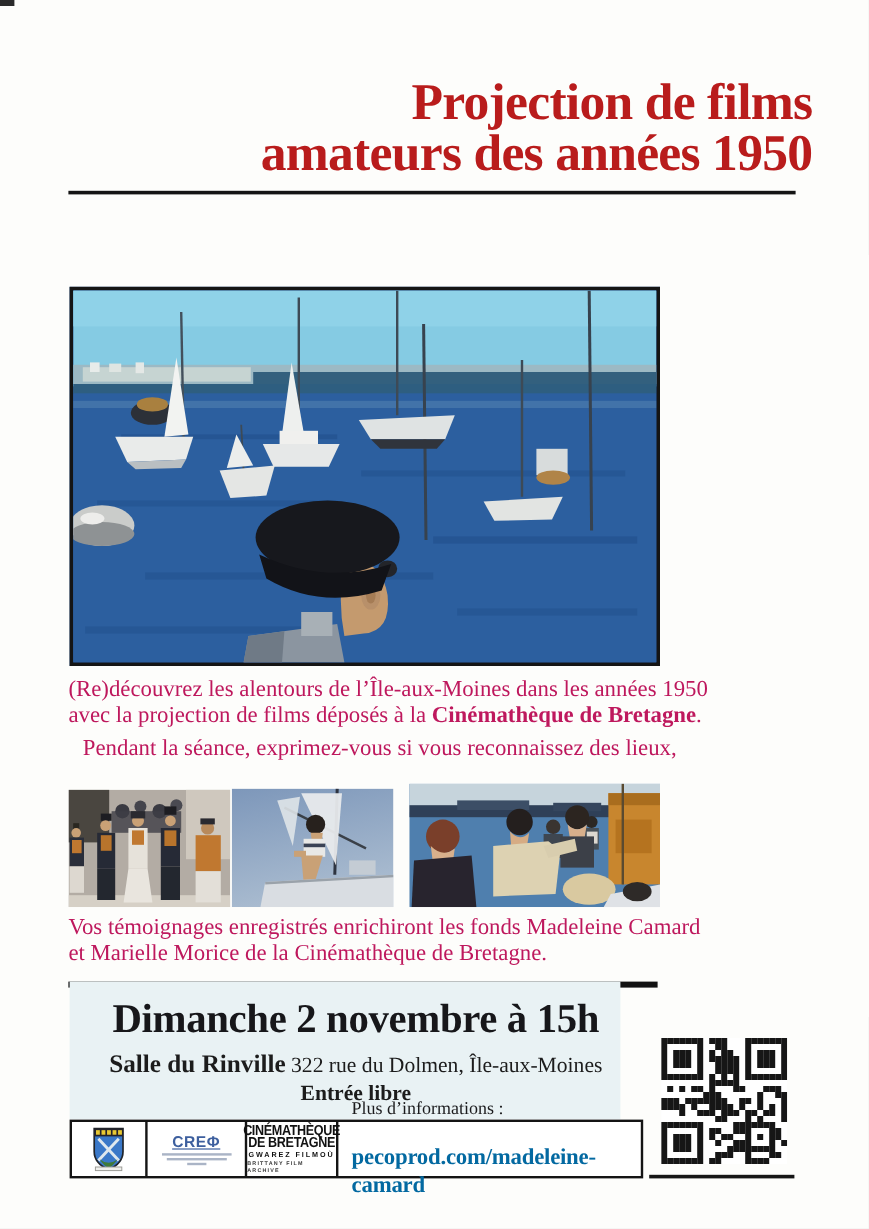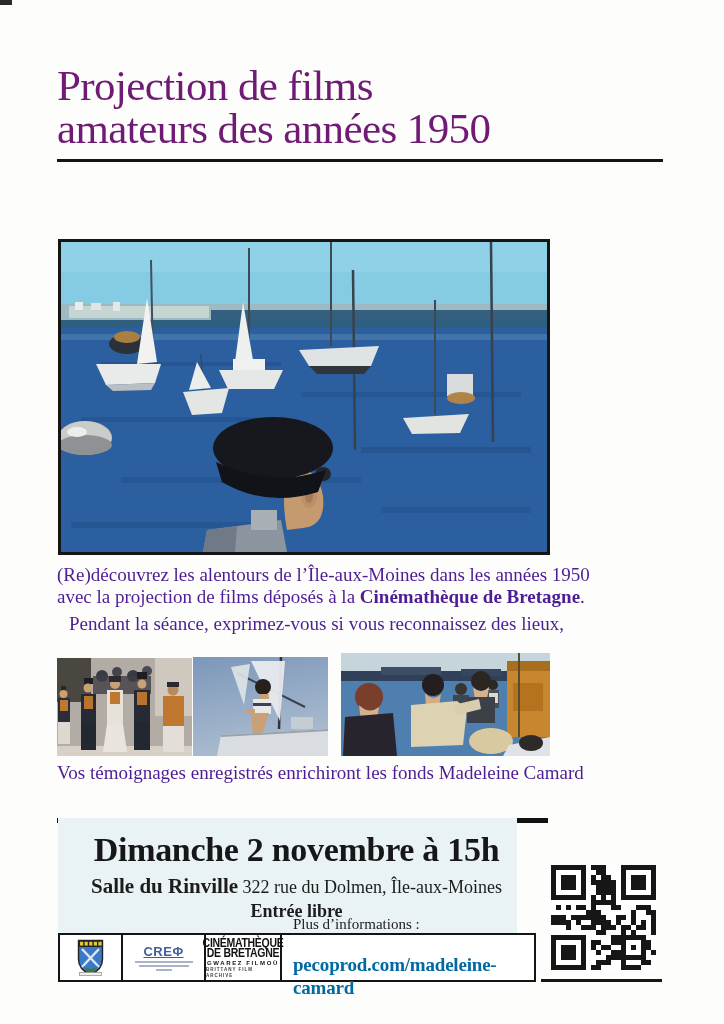--- a/index.html
+++ b/index.html
@@ -4,34 +4,35 @@
 <style>
   html,body{margin:0;padding:0;background:#e9e9e9;}
   .page{
     position:relative;width:724px;height:1024px;margin:0 auto;
     background:#fdfdfb;font-family:"Liberation Serif","DejaVu Serif",serif;
     color:#1c1c1c;overflow:hidden;
   }
   .scan-mark{position:absolute;left:0;top:0;width:12px;height:5px;background:#2a2a2a;}
   .title{
     position:absolute;left:57px;top:64px;width:620px;
-    font-size:43px;font-weight:normal;line-height:43px;letter-spacing:-0.6px;
-    color:#701a75;
+    font-size:43px;font-weight:bold;line-height:43px;letter-spacing:-0.6px;
+    color:#b91c1c;
+    text-align:right;
   }
   .title-rule{position:absolute;left:57px;top:159px;width:606px;height:3px;background:#141414;}
   .subtitle{
     position:absolute;left:57px;top:171px;width:620px;
     font-size:24.5px;line-height:30px;color:#1b1b1d;
   }
   .main-photo{
     position:absolute;left:58px;top:239px;width:492px;height:316px;
     border:3px solid #151515;box-sizing:border-box;background:#2f62a8;
   }
   .main-photo svg{display:block;width:100%;height:100%;}
-  .para{position:absolute;left:57px;font-size:19px;line-height:21.5px;color:#4c1d95;}
+  .para{position:absolute;left:57px;font-size:19px;line-height:21.5px;color:#be185d;}
   .b{font-weight:bold;}
   .strip-photo{position:absolute;overflow:hidden;}
   .strip-photo svg{display:block;width:100%;height:100%;}
   .event-box{
     position:absolute;left:58px;top:818px;width:459px;height:115px;
     background:#e9f2f4;box-sizing:border-box;padding:13px 0 0 18px;text-align:center;
   }
   .event-topline{position:absolute;left:57px;top:818px;width:491px;height:5px;background:#121212;}
   .event-date{font-size:34px;font-weight:bold;line-height:37px;color:#17171a;letter-spacing:-0.3px;}
   .event-venue{margin-top:7px;font-size:18px;line-height:23px;}
@@ -256,20 +257,21 @@
       <path d="M4,64 L52,60 L56,103 L2,103 Z" fill="#28242e"></path>
 
       <ellipse cx="150" cy="88" rx="22" ry="13" fill="#d9c9a0"></ellipse>
       <path d="M168,92 L209,84 L209,103 L162,103 Z" fill="#dfe2e6"></path>
       <ellipse cx="190" cy="90" rx="12" ry="8" fill="#2e2a28"></ellipse>
     </svg>
   </div>
 
   <div class="para" style="top:762px;">
     <div>Vos témoignages enregistrés enrichiront les fonds Madeleine Camard</div>
+    <div>et Marielle Morice de la Cinémathèque de Bretagne.</div>
   </div>
 
   <div class="event-topline"></div>
   <div class="event-box">
     <div class="event-date">Dimanche 2 novembre à 15h</div>
     <div class="event-venue">
       <span class="venue-name">Salle du Rinville</span>
       <span>322 rue du Dolmen, Île-aux-Moines</span>
     </div>
     <div class="event-admission">Entrée libre</div>

